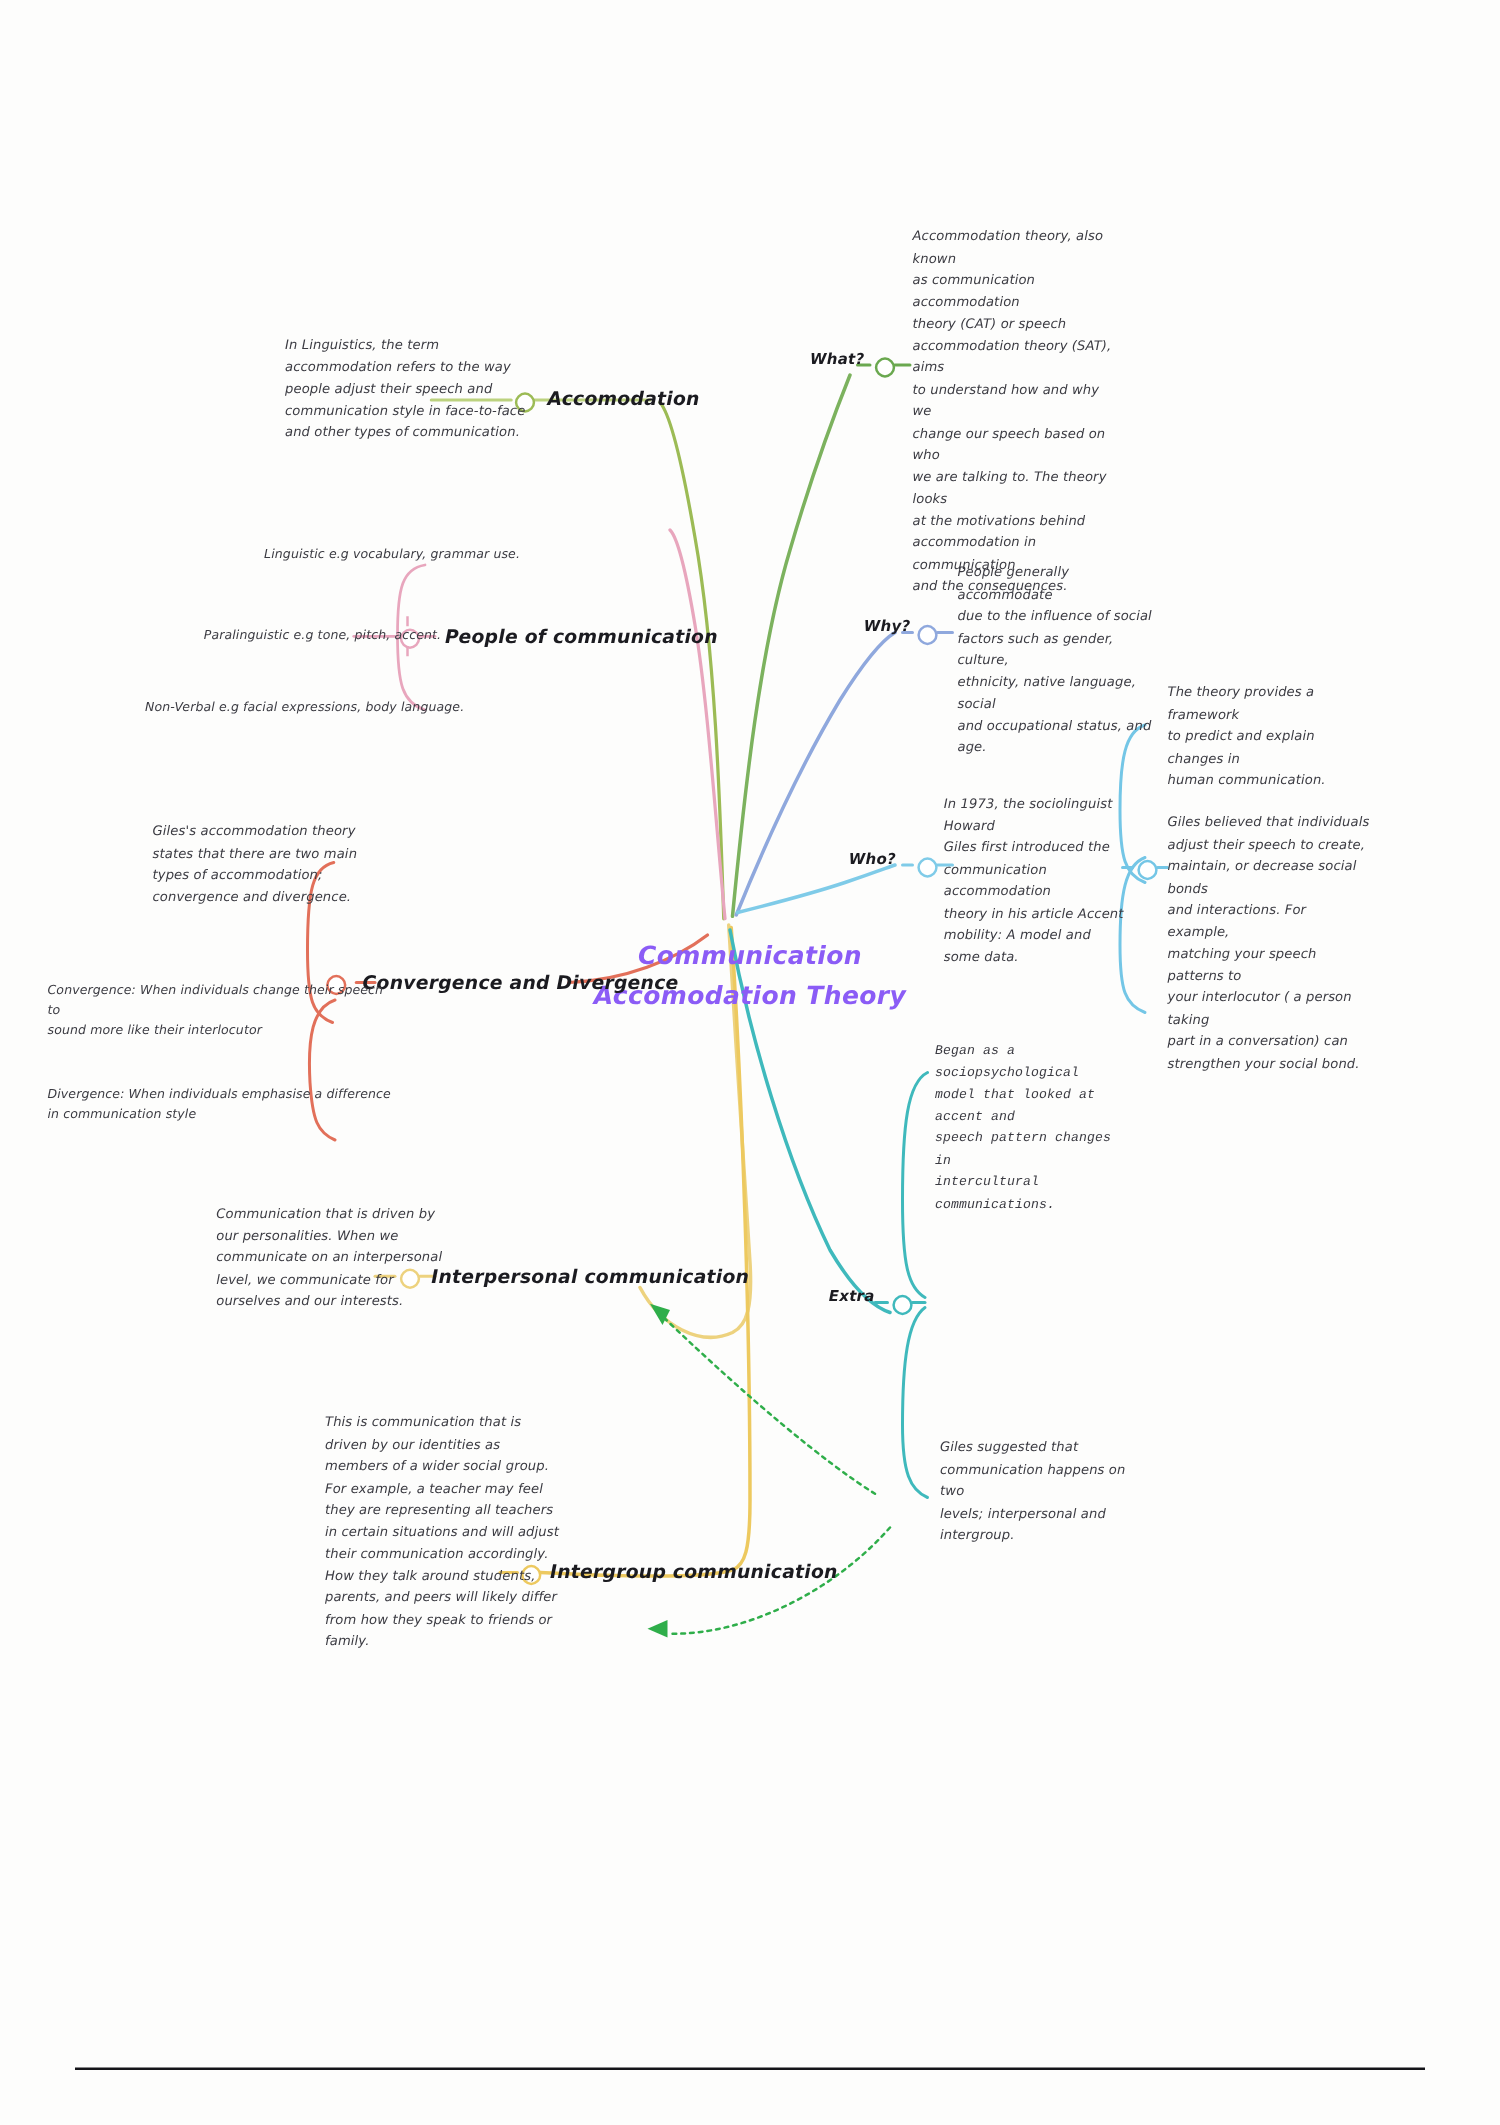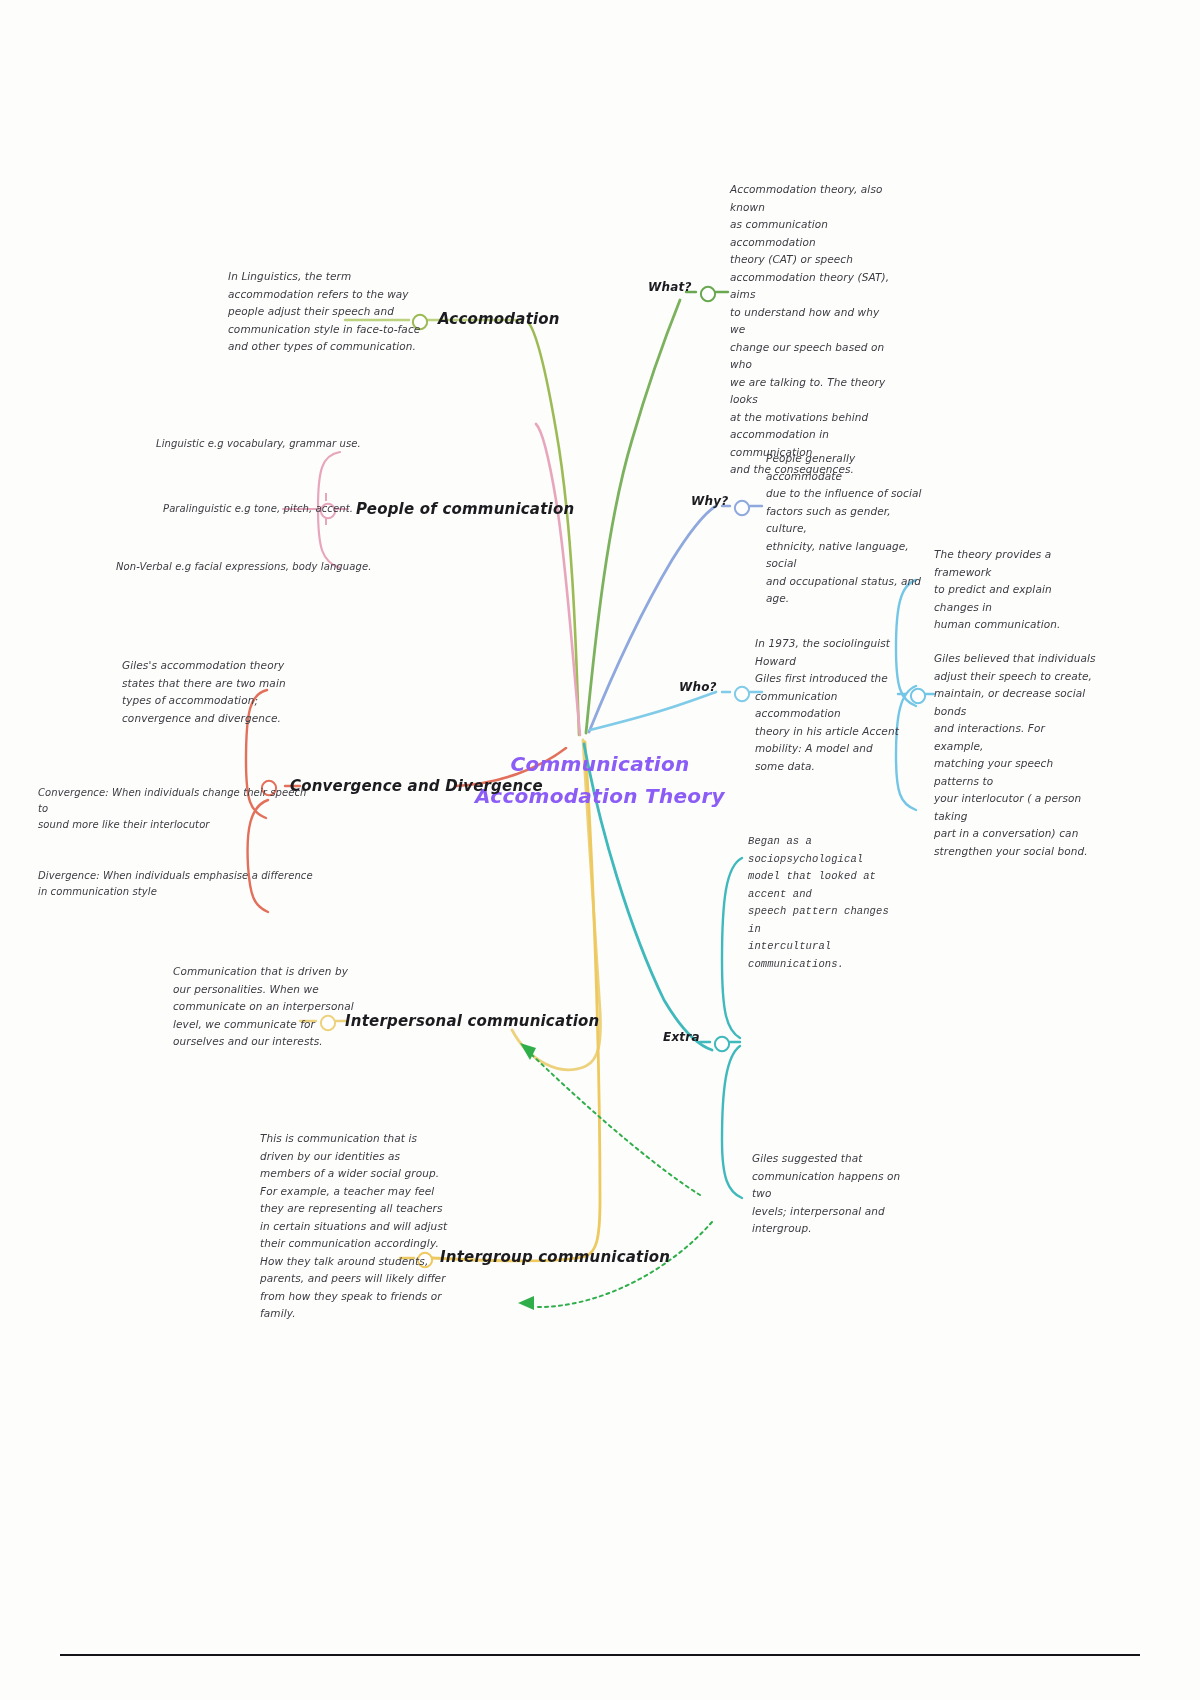--- a/index.html
+++ b/index.html
@@ -151,21 +151,21 @@
   <div class="branch-label q" style="left:679px;top:680px;">Who?</div>
 
   <div class="branch-label q" style="left:663px;top:1030px;">Extra</div>
 
   <div class="note" style="left:228px;top:268px;width:200px;">In Linguistics, the term
 accommodation refers to the way
 people adjust their speech and
 communication style in face-to-face
 and other types of communication.</div>
 
-  <div class="note sm" style="left:156px;top:436px;width:260px;">Linguistic e.g vocabulary, grammar use.</div>
+  <div class="note sm" style="left:156px;top:436px;width:260px;text-align:right;">Linguistic e.g vocabulary, grammar use.</div>
   <div class="note sm" style="left:163px;top:501px;width:260px;">Paralinguistic e.g tone, pitch, accent.</div>
   <div class="note sm" style="left:116px;top:559px;width:300px;">Non-Verbal e.g facial expressions, body language.</div>
 
   <div class="note" style="left:122px;top:657px;width:200px;">Giles's accommodation theory
 states that there are two main
 types of accommodation;
 convergence and divergence.</div>
   <div class="note sm" style="left:38px;top:785px;width:280px;">Convergence: When individuals change their speech to
 sound more like their interlocutor</div>
   <div class="note sm" style="left:38px;top:868px;width:280px;">Divergence: When individuals emphasise a difference

